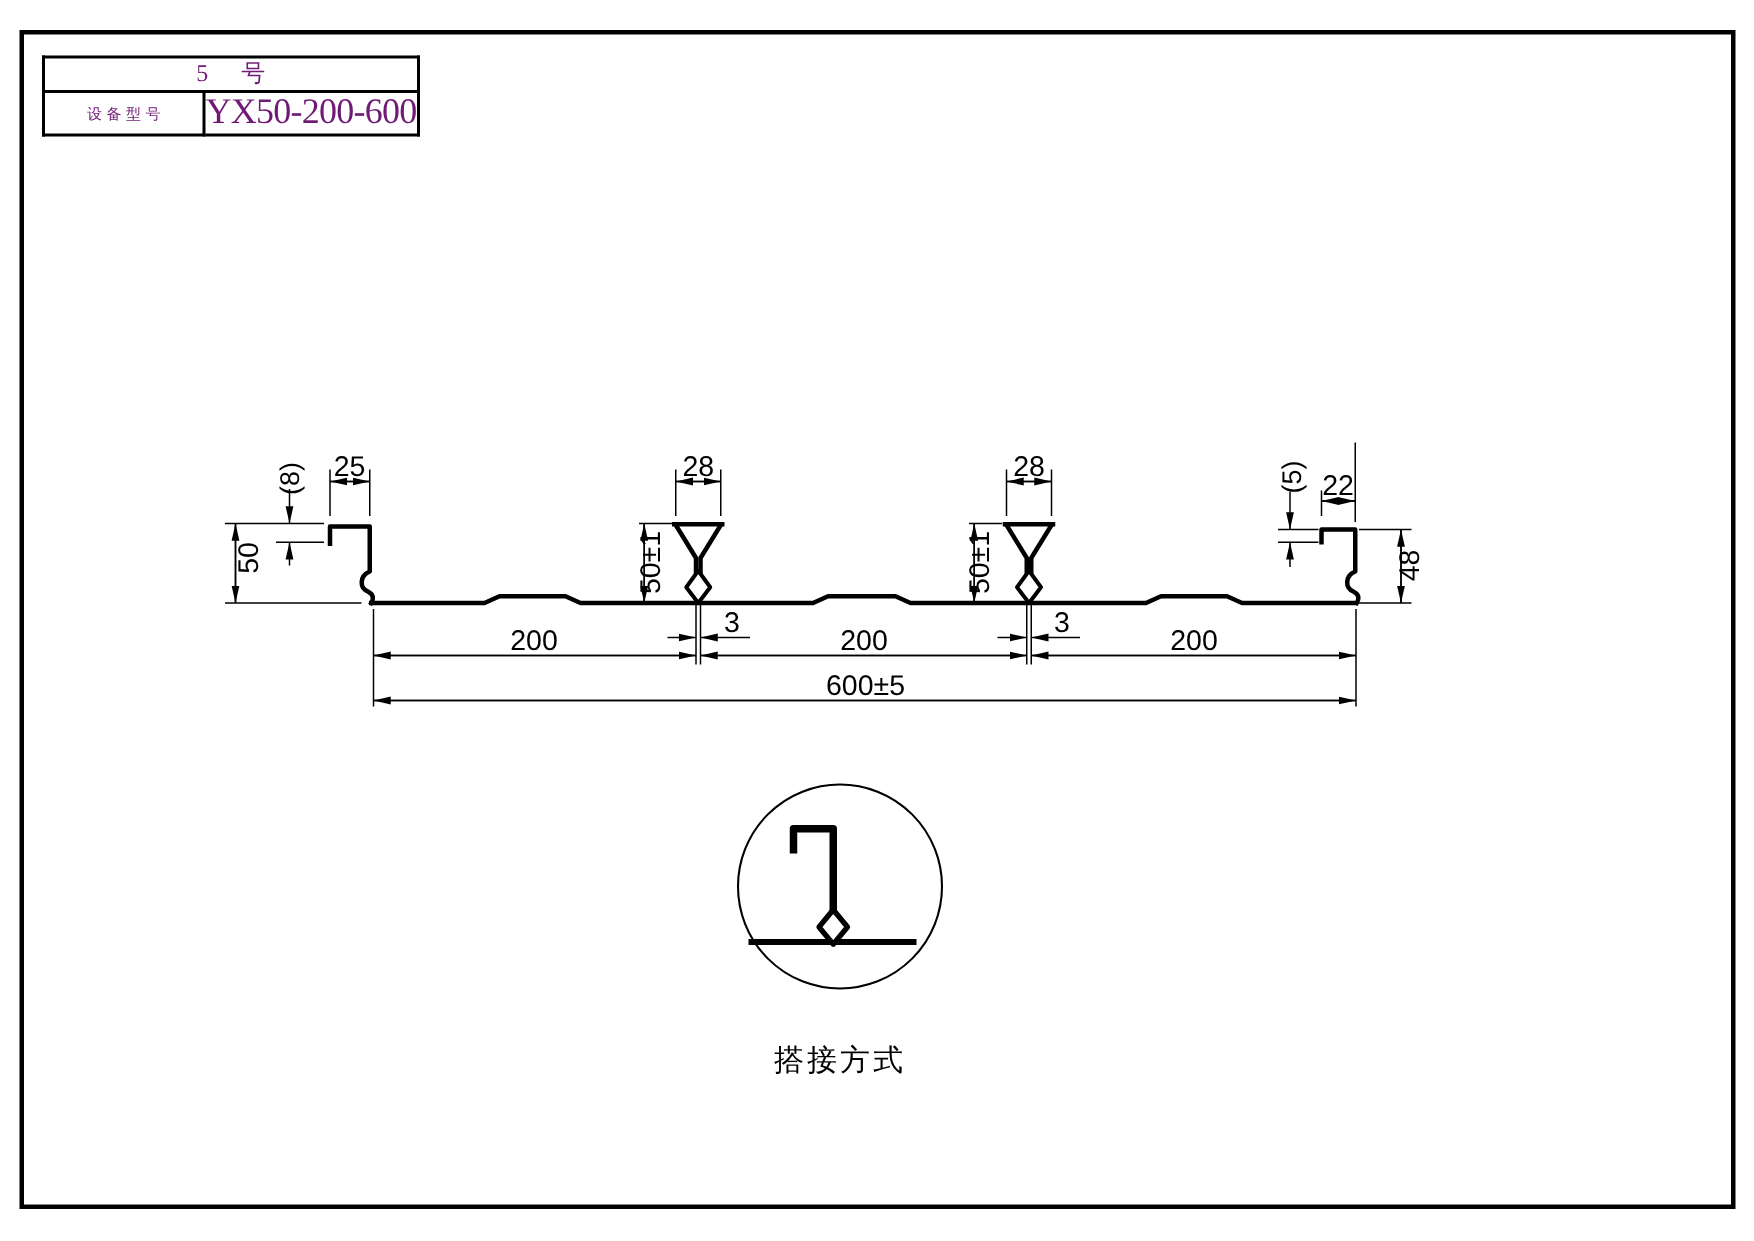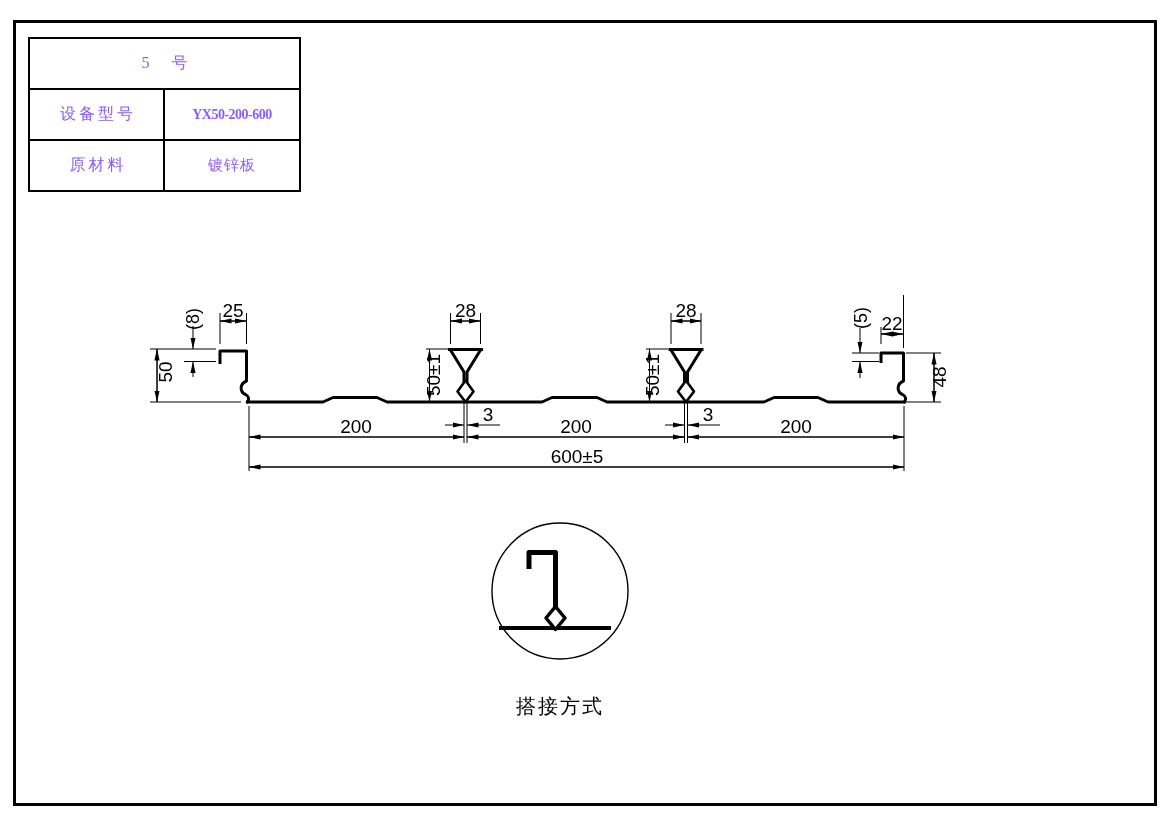--- a/index.html
+++ b/index.html
@@ -1,51 +1,47 @@
 <!DOCTYPE html>
 <html><head>
 <meta charset="utf-8">
 <style>
   html,body{margin:0;padding:0;background:#fff;}
   body{width:1169px;height:827px;position:relative;font-family:"Liberation Sans",sans-serif;overflow:hidden;}
   .canvas{position:absolute;left:0;top:0;width:1169px;height:827px;background:#fff;}
   .frame{position:absolute;left:13px;top:20px;width:1144px;height:786px;border:3px solid #000;box-sizing:border-box;}
   table.spec{position:absolute;left:28px;top:37px;border-collapse:collapse;table-layout:fixed;background:#fff;}
-  table.spec td{border:2px solid #000;padding:14px;margin:0;text-align:center;vertical-align:middle;
-    font-family:"Liberation Serif",serif;color:#8b5cf6;overflow:visible;white-space:nowrap;}
+  table.spec td{border:2px solid #000;padding:0;margin:0;text-align:center;vertical-align:middle;
+    font-family:"Liberation Serif",serif;color:#701a75;overflow:visible;white-space:nowrap;}
   td.c1{width:105px;}
   td.c2{width:106px;}
   .t-title{height:19px;font-size:16px;letter-spacing:9px;text-indent:9px;}
-  .t-label{font-size:16px;letter-spacing:3px;text-indent:3px;}
+  .t-label{font-size:10px;letter-spacing:3px;text-indent:3px;}
   .t-value{font-size:15px;letter-spacing:1px;}
   .r-model{height:29px;}
   .r-std{height:21px;}
-  .model-val{font-family:"Liberation Sans",sans-serif;font-weight:bold;font-size:14px;letter-spacing:-0.5px;}
+  .model-val{font-family:"Liberation Sans",sans-serif;font-weight:normal;font-size:24px;letter-spacing:-0.5px;}
   svg text.dim{font-family:"Liberation Sans",sans-serif;font-size:19px;fill:#000;}
   svg text.dim-s{font-family:"Liberation Sans",sans-serif;font-size:18px;fill:#000;}
   svg text.caption{font-family:"Liberation Serif",serif;font-size:20px;fill:#000;letter-spacing:2px;}
 </style>
 </head>
 <body>
 
 <div class="canvas">
   <div class="frame"></div>
 
   <table class="spec">
     <tbody>
         <tr>
       <td colspan="2" class="t-title">5 号</td>
     </tr>
     <tr class="r-model">
       <td class="c1 t-label">设备型号</td>
       <td class="c2 t-value model-val">YX50-200-600</td>
-    </tr>
-    <tr class="r-std">
-      <td class="c1 t-label">原材料</td>
-      <td class="c2 t-value">镀锌板</td>
     </tr>
   </tbody>
     </table>
 
   <svg width="1169" height="827" viewBox="0 0 1169 827" xmlns="http://www.w3.org/2000/svg" style="position:absolute;left:0;top:0;">
     <defs>
       <marker id="arw" viewBox="0 0 12 8" refX="11.5" refY="4" markerWidth="12" markerHeight="8" orient="auto" markerUnits="userSpaceOnUse">
         <path d="M0,1.4 L11.5,4 L0,6.6 Z" fill="#000"></path>
       </marker>
     </defs>

